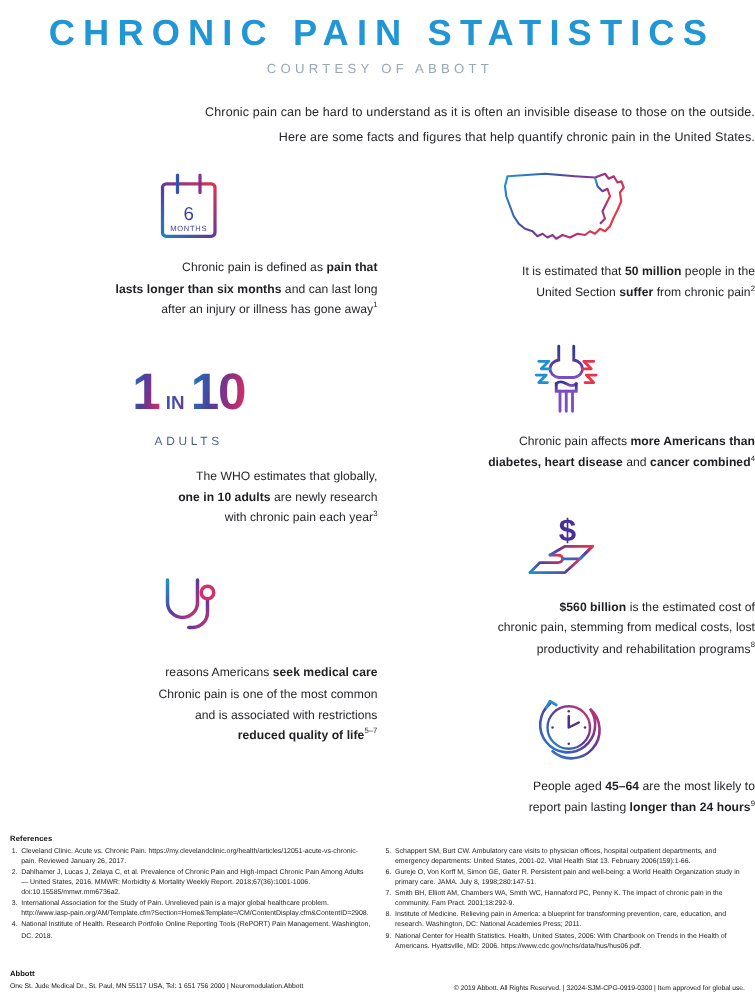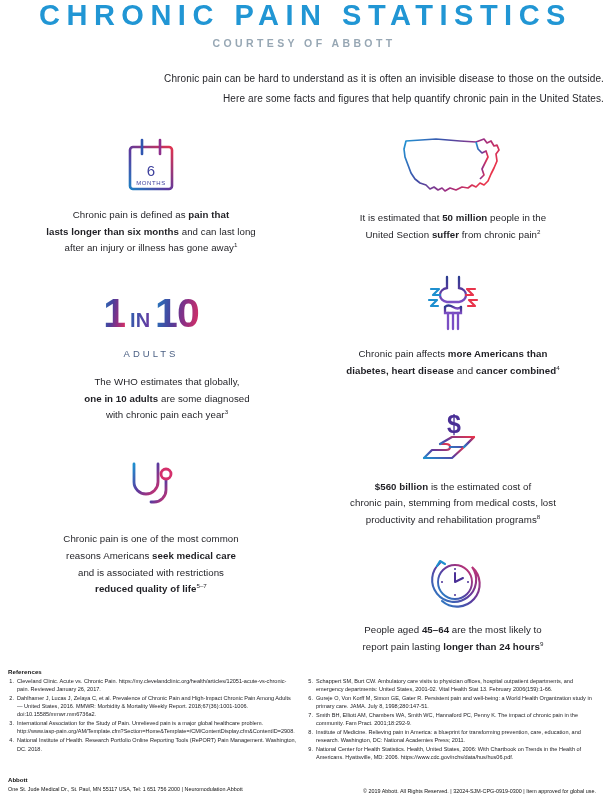--- a/index.html
+++ b/index.html
@@ -7,35 +7,35 @@
   html,body{ background:#ffffff; }
   body{
     width:604px; height:799px;
     font-family:"Liberation Sans", sans-serif;
     color:#1a1a1a;
     position:relative;
     overflow:hidden;
   }
 
   
-  .header{ padding-top:0; text-align:center; }
+  .header{ padding-top:12px; text-align:center; }
   .title{
     font-size:29px;
     font-weight:bold;
     letter-spacing:6.5px;
     color:#2196d4;
     line-height:1.05;
     padding-left:7px;
   }
   .subtitle{
     margin-top:7px;
     font-size:10.5px;
     letter-spacing:3.4px;
     color:#97a7b4;
-    font-weight:700;
+    font-weight:400;
     padding-left:4px;
   }
   .intro{
     margin-top:20px;
     font-size:10px;
     line-height:1.95;
     color:#26262b;
     text-align:right;
     letter-spacing:.12px;
   }
@@ -57,42 +57,42 @@
     justify-content:center;
   }
   .caption{
     font-size:9.7px;
     line-height:1.72;
     color:#1f1f24;
     margin-top:11px;
     letter-spacing:.05px;
   }
   .caption b{ font-weight:bold; }
-  .caption .ln{ display:block; white-space:nowrap; }
+  .caption .ln{ display:block; white-space:nowrap;text-align:right; }
   sup{ font-size:6.2px; vertical-align:super; line-height:0; }
 
   
   .oneinten{
     font-weight:bold;
     line-height:1;
     display:flex;
     align-items:baseline;
     justify-content:center;
     gap:5px;
   }
   .oneinten .big{
     font-size:41px;
     background:linear-gradient(100deg,#1e7fc2 0%,#4b3f9b 40%,#8d2f84 66%,#e03060 100%);
     -webkit-background-clip:text;
     background-clip:text;
     color:transparent;
     letter-spacing:-1px;
   }
   .oneinten .sm{
-    font-size:20px;
+    font-size:15px;
     background:linear-gradient(100deg,#2f5ead 0%,#6b36a0 100%);
     -webkit-background-clip:text;
     background-clip:text;
     color:transparent;
     font-weight:600;
   }
   .adults{
     margin-top:14px;
     font-size:9.5px;
     letter-spacing:3px;
@@ -184,21 +184,21 @@
 
     <div class="block" style="margin-top:36px;">
       <div class="oneinten">
         <span class="big">1</span>
         <span class="sm">IN</span>
         <span class="big">10</span>
       </div>
       <div class="adults">ADULTS</div>
       <div class="caption" style="margin-top:15px;margin-left:32px;">
           <span class="ln"><span>The WHO estimates that globally,</span></span>
-          <span class="ln"><b>one in 10 adults</b><span> are some diagnosed</span></span>
+          <span class="ln"><b>one in 10 adults</b><span> are newly research</span></span>
           <span class="ln"><span>with chronic pain each year</span><sup>3</sup></span>
         </div>
     </div>
 
     <div class="block" style="margin-top:32px;">
       <div class="icon-wrap" style="height:64px;">
         <svg width="62" height="62" viewBox="0 0 62 62">
           <defs>
             <linearGradient id="gSteth" x1="0" y1="0" x2="1" y2="1">
               <stop offset="0%" stop-color="#1e8fcf"></stop>
@@ -207,22 +207,22 @@
             </linearGradient>
           </defs>
           <path d="M14 6 v18 a12 12 0 0 0 24 0 V6" fill="none" stroke="url(#gSteth)" stroke-width="2.8" stroke-linecap="round"></path>
           <path d="M14 6 h4 M34 6 h4" stroke="url(#gSteth)" stroke-width="2.8" stroke-linecap="round"></path>
           <path d="M26 42 v4" fill="none" stroke="url(#gSteth)" stroke-width="2.8"></path>
           <path d="M46 22 v10 a12 12 0 0 1 -12 12 h-3" fill="none" stroke="url(#gSteth)" stroke-width="2.8" stroke-linecap="round"></path>
           <circle cx="46" cy="16" r="5" fill="none" stroke="#d4306b" stroke-width="2.8"></circle>
         </svg>
       </div>
       <div class="caption">
+          <span class="ln"><span>reasons Americans </span><b>seek medical care</b></span>
           <span class="ln"><span>Chronic pain is one of the most common</span></span>
-          <span class="ln"><span>reasons Americans </span><b>seek medical care</b></span>
           <span class="ln"><span>and is associated with restrictions</span></span>
           <span class="ln"><b>reduced quality of life</b><sup>5–7</sup></span>
         </div>
     </div>
   </div>
 
   <div class="col col-right">
 
     <div class="block">
       <div class="icon-wrap" style="height:66px;">

